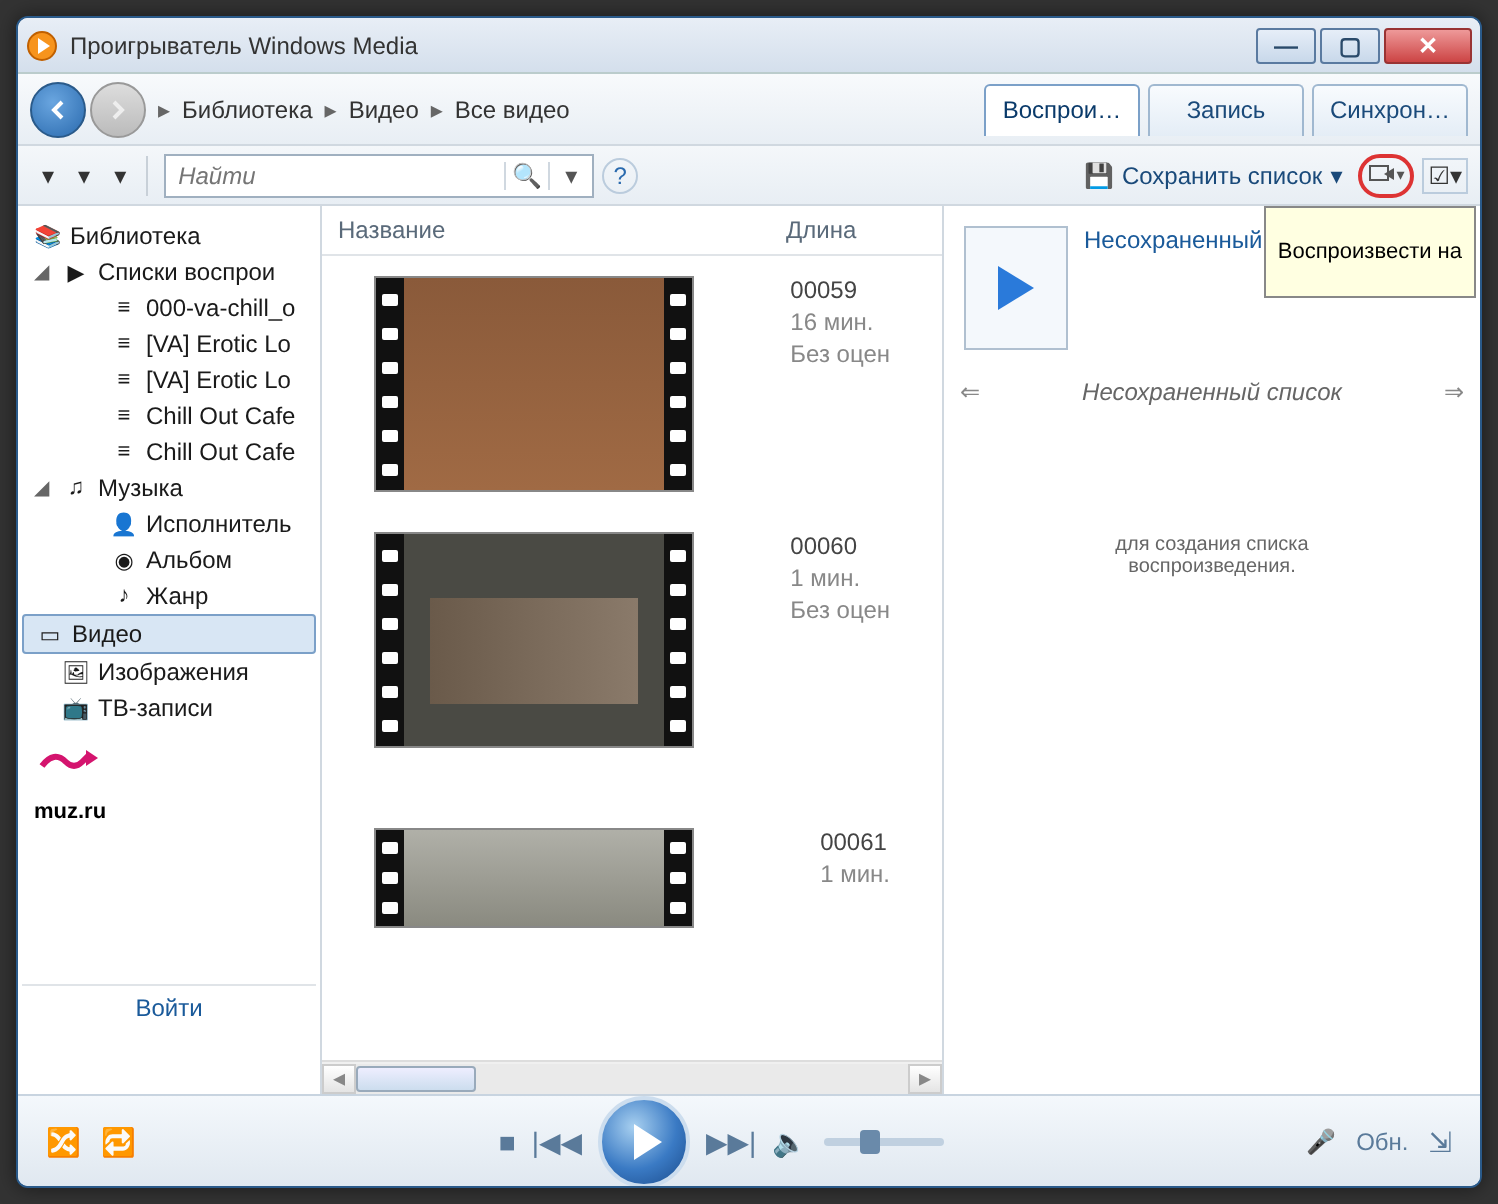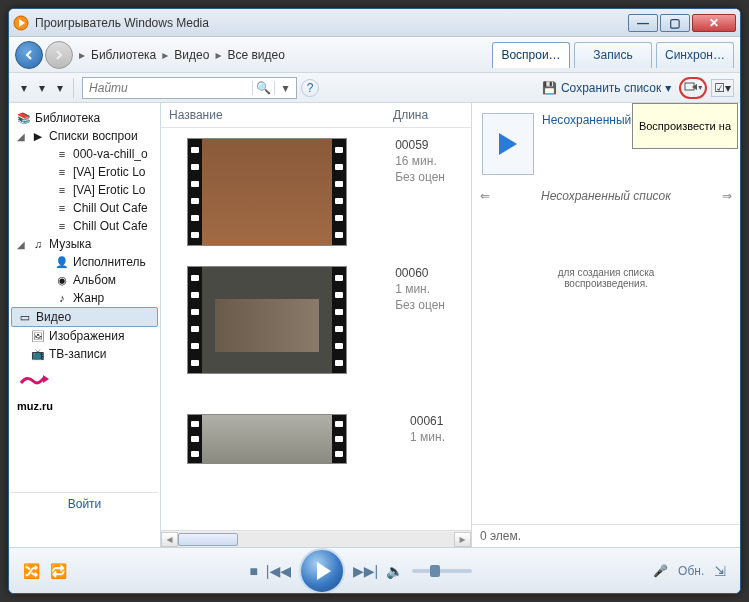--- a/index.html
+++ b/index.html
@@ -338,21 +338,20 @@
       </div>
       <div class="sp-list-head">
         <span class="arr">⇐</span>
         <span>Несохраненный список</span>
         <span class="arr">⇒</span>
       </div>
       <div class="sp-drop">
         <div class="sm">для создания списка</div>
         <div class="sm">воспроизведения.</div>
       </div>
-      <div class="sp-foot">0 элем.</div>
     </div>
 
   </div>
 
   <div class="player">
     <div class="pb-left">
       <span class="pctrl">🔀</span>
       <span class="pctrl">🔁</span>
     </div>
     <div class="pb-center">

